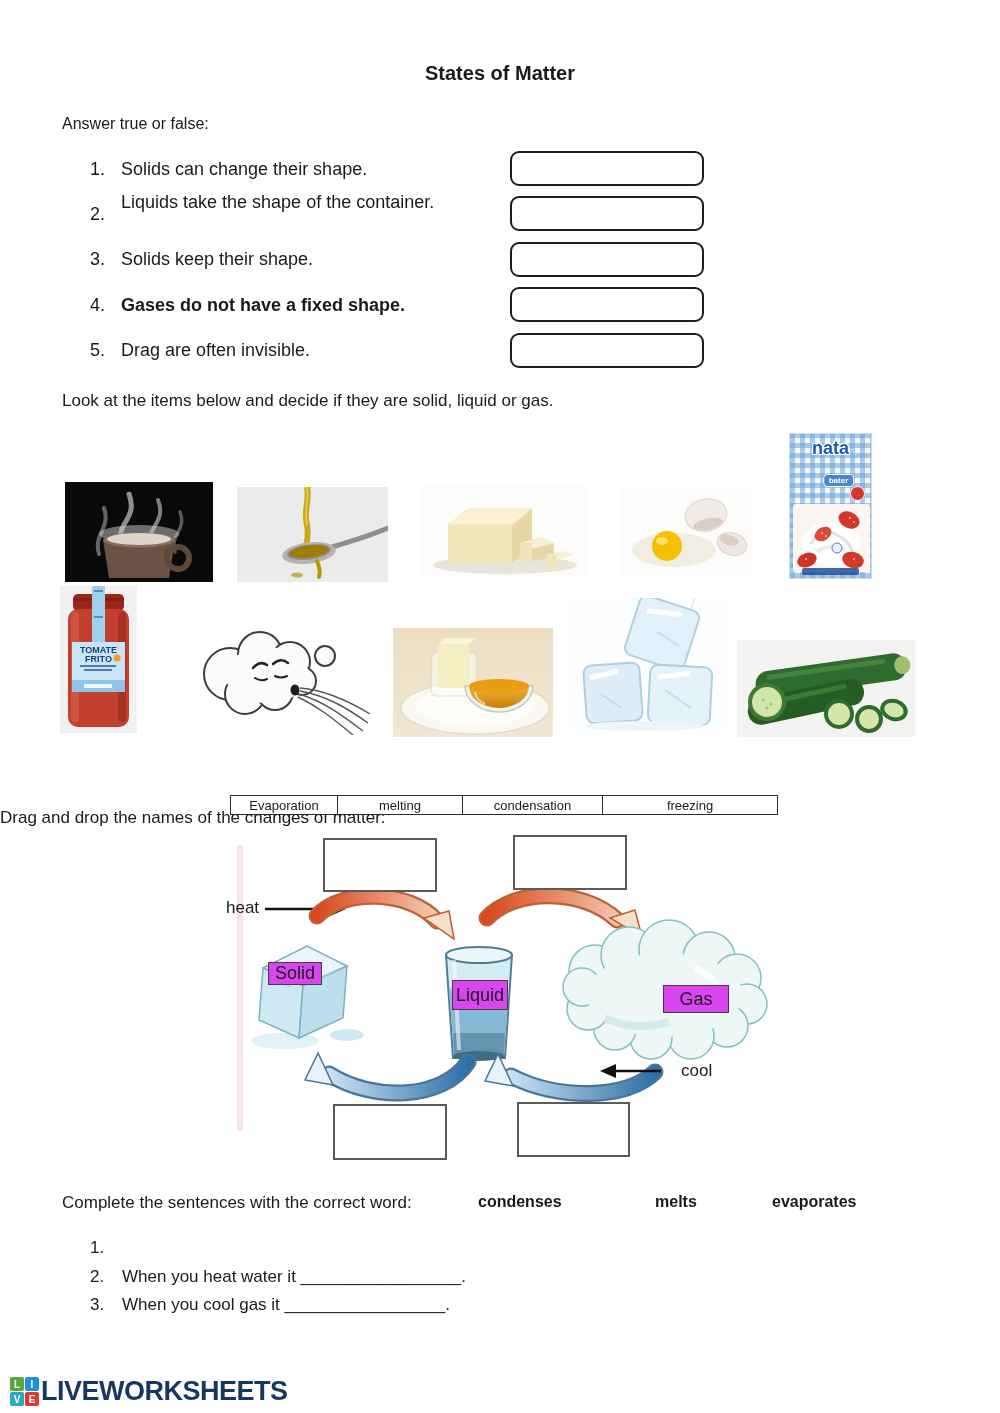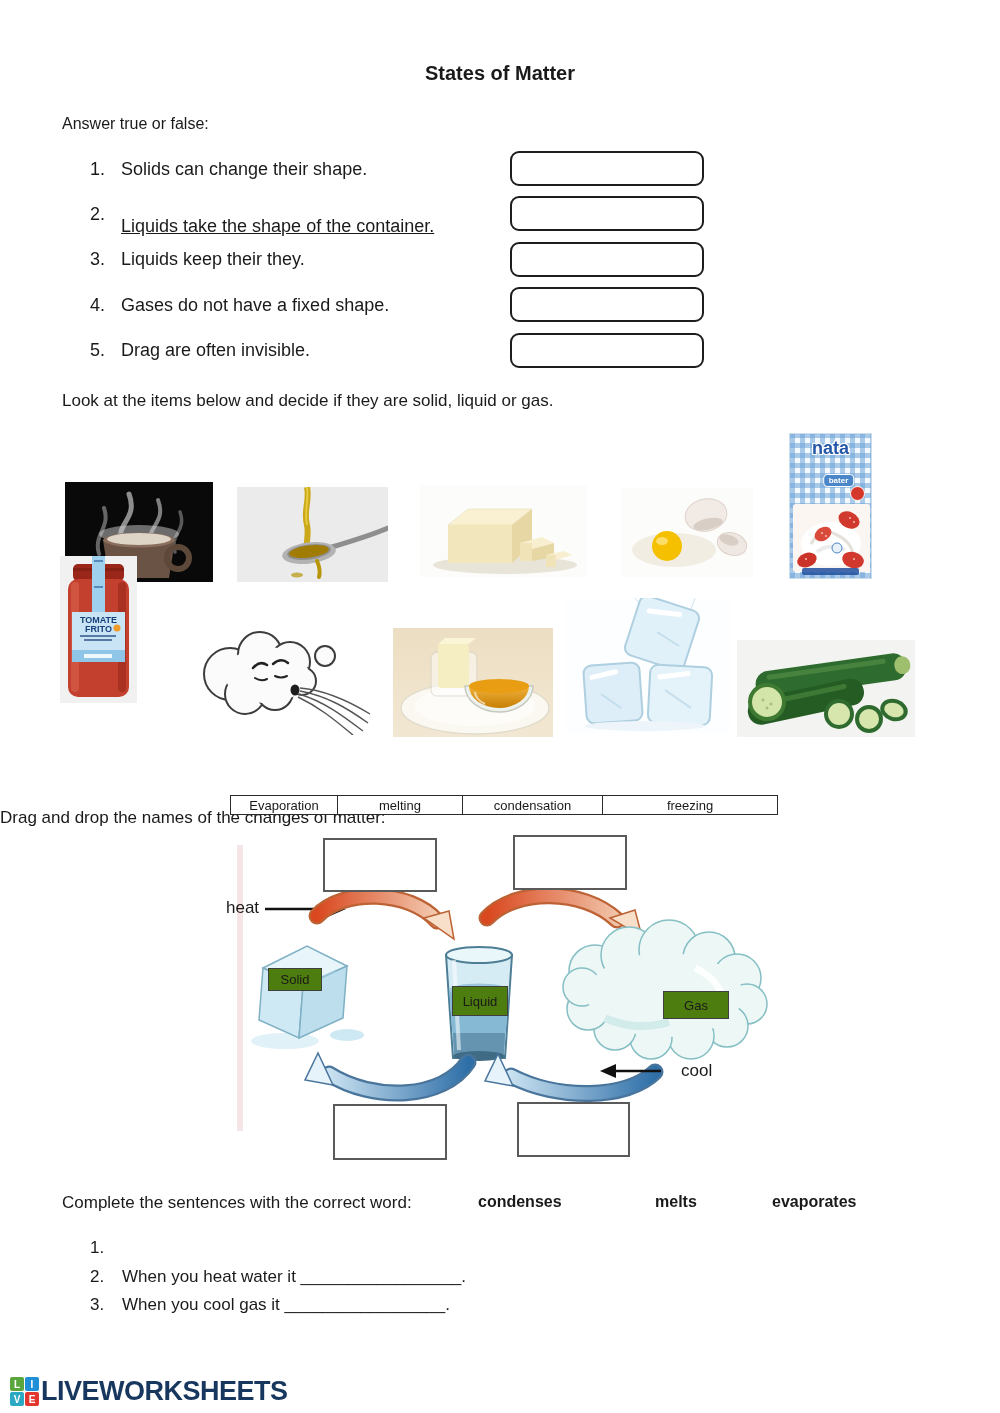--- a/index.html
+++ b/index.html
@@ -11,22 +11,22 @@
   .instr17{font-size:17px;}
   .tf-num{font-size:18px;}
   .tf-text{font-size:18px;}
   .ansbox{width:194px;height:35px;border:2px solid #1d1d1d;border-radius:9px;background:#fff;box-sizing:border-box;}
   .tile{position:absolute;overflow:hidden;}
   .tile svg{display:block;}
   .wordbank{display:flex;width:548px;height:20px;border:1.5px solid #2a2a2a;box-sizing:border-box;background:#fff;}
   .wb-cell{display:flex;align-items:center;justify-content:center;font-size:13px;border-right:1px solid #2a2a2a;box-sizing:border-box;cursor:grab;}
   .wb-cell:last-child{border-right:none;}
   .dropbox{position:absolute;border:2px solid #5a5a5a;background:#fff;box-sizing:border-box;}
-  .statelabel{position:absolute;border:1.5px solid #3f3f3f;background:#4d7c0f;box-sizing:border-box;
-              display:flex;align-items:center;justify-content:center;font-size:13px;margin-top:6px;}
+  .statelabel{position:absolute;border:1.5px solid #3f3f3f;background:#d946ef;box-sizing:border-box;
+              display:flex;align-items:center;justify-content:center;font-size:18px;}
   .heatcool{font-size:17px;}
   .sent-num{font-size:17px;}
   .sent-text{font-size:17px;}
   .bold-opt{font-size:16px;font-weight:bold;}
   .pinkstripe{position:absolute;left:237px;top:845px;width:6px;height:286px;background:#f6dfdf;opacity:.85;}
   
   .nata{background:
       repeating-linear-gradient(90deg, rgba(108,163,214,.55) 0 5px, rgba(255,255,255,0) 5px 10px),
       repeating-linear-gradient(0deg, rgba(108,163,214,.55) 0 5px, rgba(255,255,255,0) 5px 10px),
       #f3f9ff;border:1px solid #cdddea;box-sizing:border-box;}
@@ -51,29 +51,29 @@
 
   <div class="abs title" style="left:0;top:62px;">States of Matter</div>
 
   <div class="abs instr" style="left:62px;top:115px;">Answer true or false:</div>
 
   <div class="abs tf-num" style="left:90px;top:159px;">1.</div>
   <div class="abs tf-text" style="left:121px;top:159px;">Solids can change their shape.</div>
   <div class="abs ansbox" style="left:510px;top:151px;"></div>
 
   <div class="abs tf-num" style="left:90px;top:204px;">2.</div>
-  <div class="abs tf-text" style="left:121px;top:216px;text-decoration:underline;">Liquids take the shape of the container.</div>
+  <div class="abs tf-text" style="left:121px;top:192px;">Liquids take the shape of the container.</div>
   <div class="abs ansbox" style="left:510px;top:196px;"></div>
 
   <div class="abs tf-num" style="left:90px;top:249px;">3.</div>
-  <div class="abs tf-text" style="left:121px;top:249px;">Liquids keep their they.</div>
+  <div class="abs tf-text" style="left:121px;top:249px;">Solids keep their shape.</div>
   <div class="abs ansbox" style="left:510px;top:242px;"></div>
 
   <div class="abs tf-num" style="left:90px;top:295px;">4.</div>
-  <div class="abs tf-text" style="left:121px;top:295px;">Gases do not have a fixed shape.</div>
+  <div class="abs tf-text" style="left:121px;top:295px;font-weight:bold;">Gases do not have a fixed shape.</div>
   <div class="abs ansbox" style="left:510px;top:287px;"></div>
 
   <div class="abs tf-num" style="left:90px;top:340px;">5.</div>
   <div class="abs tf-text" style="left:121px;top:340px;">Drag are often invisible.</div>
   <div class="abs ansbox" style="left:510px;top:333px;"></div>
 
   <div class="abs instr17" style="left:62px;top:391px;">Look at the items below and decide if they are solid, liquid or gas.</div>
 
   <div class="tile" style="left:65px;top:482px;width:148px;height:100px;">
     <svg width="148" height="100" viewBox="0 0 148 100">
@@ -152,21 +152,21 @@
         <circle cx="29" cy="29" r="1" fill="#f3c0b2"></circle>
           <circle cx="33" cy="32" r="1" fill="#f3c0b2"></circle>
         <circle cx="13" cy="55" r="1" fill="#f3c0b2"></circle>
           <circle cx="61" cy="55" r="1" fill="#f3c0b2"></circle>
         <circle cx="44" cy="44" r="5" fill="#e8f0f8" stroke="#4a86c8" stroke-width="1"></circle>
       </svg>
     </div>
     <div class="nata-strip"></div>
   </div>
 
-  <div class="tile" style="left:60px;top:556px;width:77px;height:147px;background:#f1f1f1;">
+  <div class="tile" style="left:60px;top:586px;width:77px;height:147px;background:#f1f1f1;">
     <svg width="77" height="147" viewBox="0 0 77 147" class="abs" style="left:0;top:0;">
       <rect width="77" height="147" fill="#f1f1f1"></rect>
       <rect x="13" y="8" width="51" height="17" rx="5" fill="#992619"></rect>
       <rect x="13" y="12" width="51" height="3" fill="#7e1e12" opacity="0.7"></rect>
       <rect x="8" y="23" width="61" height="118" rx="10" fill="#c4402e"></rect>
       <rect x="11" y="26" width="8" height="110" rx="4" fill="#da6a54" opacity="0.5"></rect>
       <rect x="58" y="26" width="8" height="110" rx="4" fill="#8e2213" opacity="0.5"></rect>
       <rect x="32" y="0" width="13" height="95" fill="#9fd0ee"></rect>
       <rect x="34" y="4" width="9" height="2" fill="#3a6ea8" opacity="0.7"></rect>
       <rect x="34" y="30" width="9" height="2" fill="#3a6ea8" opacity="0.7"></rect>

